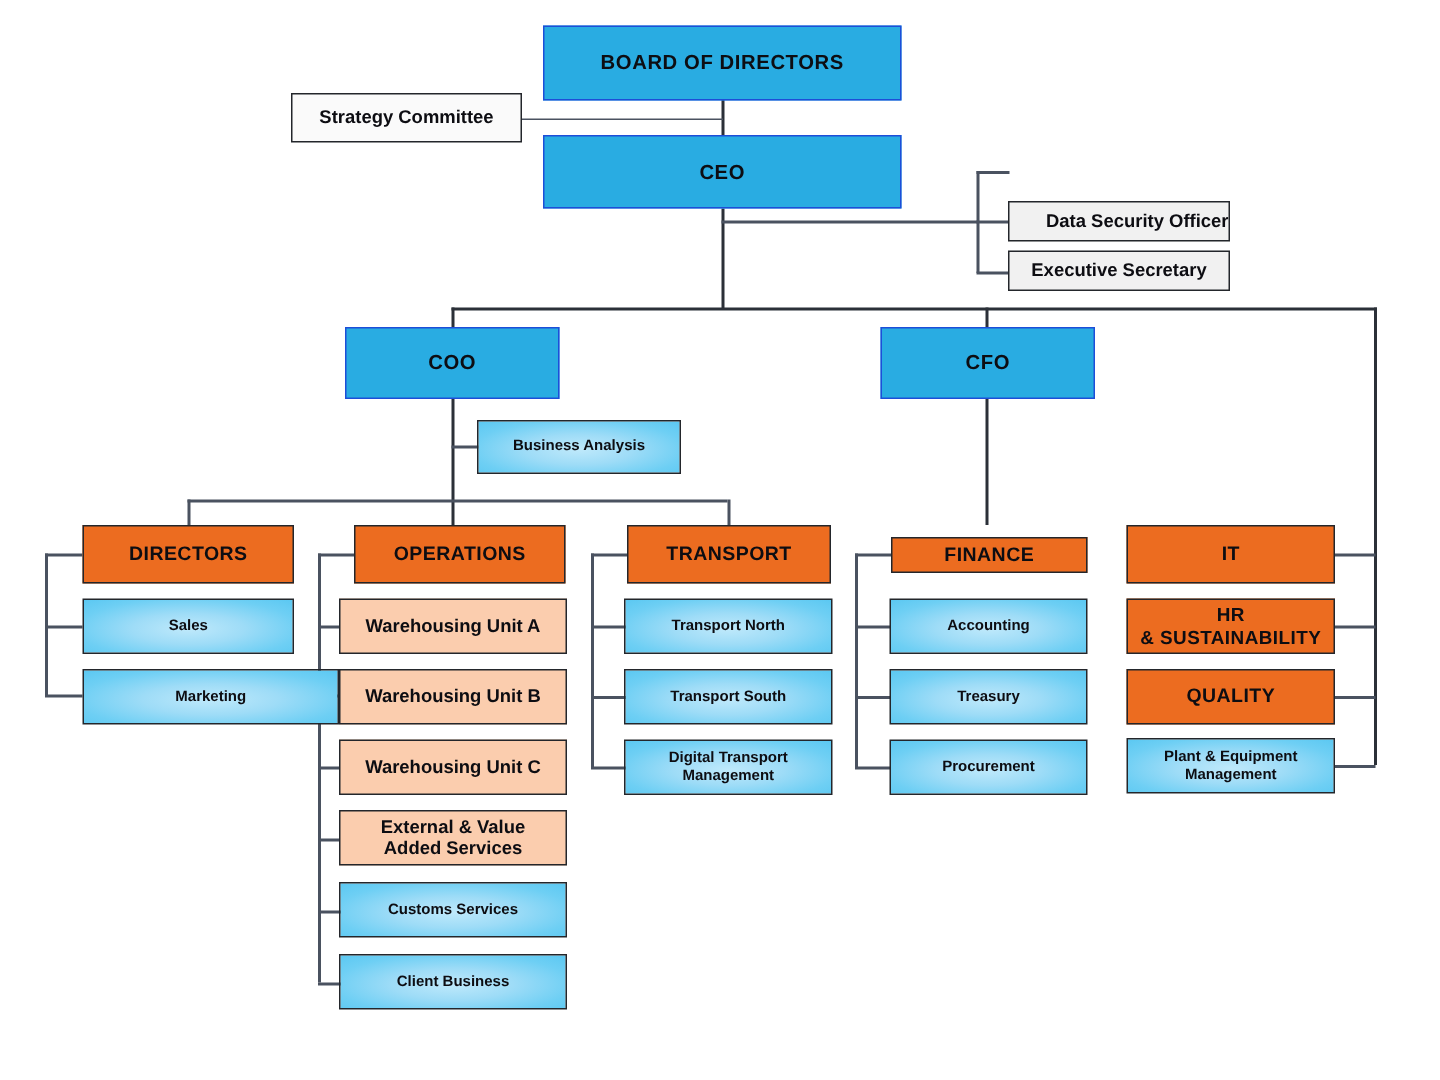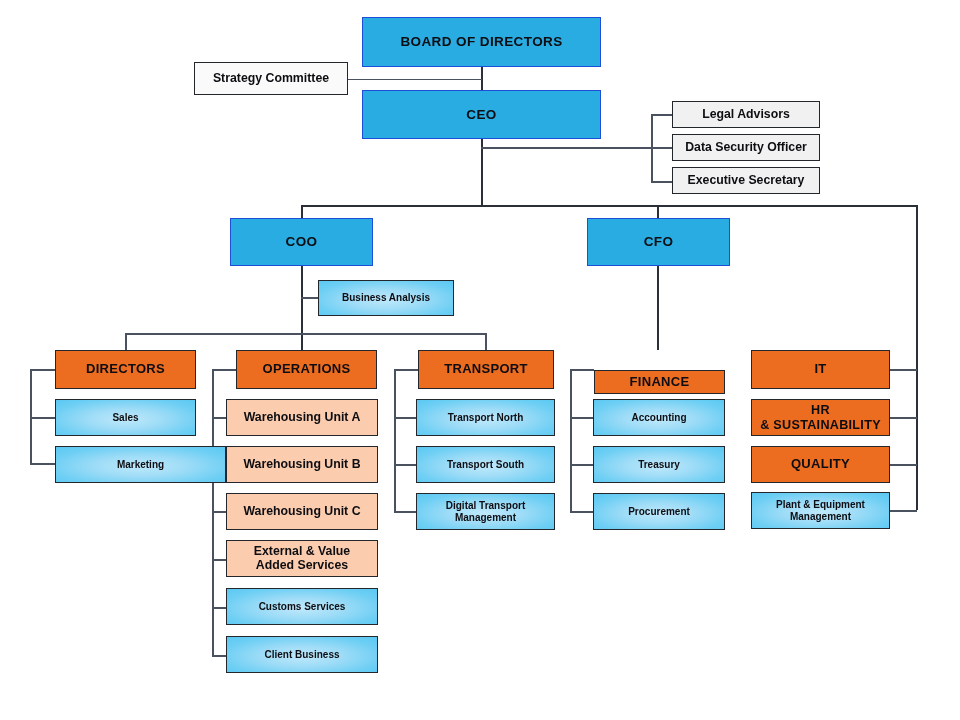--- a/index.html
+++ b/index.html
@@ -128,24 +128,21 @@
   </div>
 
   <div class="box staff-plain" style="left:194px;top:62px;width:154px;height:33px;">
     <span>Strategy Committee</span>
   </div>
 
   <div class="box exec" style="left:362px;top:90px;width:239px;height:49px;">
     <span>CEO</span>
   </div>
 
-  <div class="box staff" style="left:672px;top:101px;width:148px;height:27px;">
-    <span>Legal Advisors</span>
-  </div>
-  <div class="box staff" style="left:672px;top:134px;width:148px;height:27px;">
+  <div class="box staff" style="left:672px;top:134px;width:148px;height:27px;justify-content:flex-end;">
     <span>Data Security Officer</span>
   </div>
   <div class="box staff" style="left:672px;top:167px;width:148px;height:27px;">
     <span>Executive Secretary</span>
   </div>
 
   <div class="box exec" style="left:230px;top:218px;width:143px;height:48px;">
     <span>COO</span>
   </div>
 
@@ -159,21 +156,21 @@
 
   <div class="box dept" style="left:55px;top:350px;width:141px;height:39px;">
     <span>DIRECTORS</span>
   </div>
   <div class="box dept" style="left:236px;top:350px;width:141px;height:39px;">
     <span>OPERATIONS</span>
   </div>
   <div class="box dept" style="left:418px;top:350px;width:136px;height:39px;">
     <span>TRANSPORT</span>
   </div>
-  <div class="box dept" style="left:594px;top:370px;width:131px;height:24px;">
+  <div class="box dept" style="left:594px;top:358px;width:131px;height:24px;">
     <span>FINANCE</span>
   </div>
   <div class="box dept" style="left:751px;top:350px;width:139px;height:39px;">
     <span>IT</span>
   </div>
 
   <div class="box sub-blue" style="left:55px;top:399px;width:141px;height:37px;">
     <span>Sales</span>
   </div>
   <div class="box sub-blue" style="left:55px;top:446px;width:171px;height:37px;">

